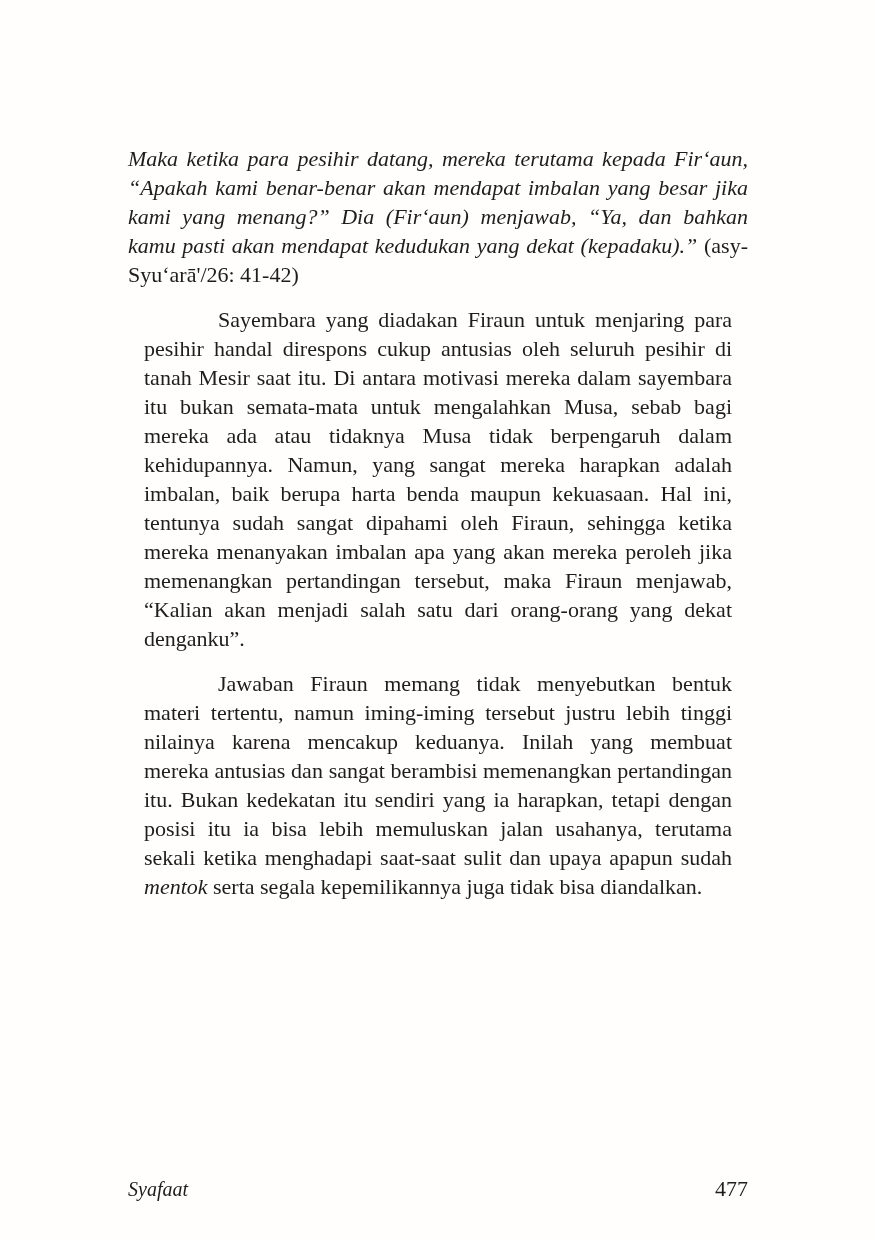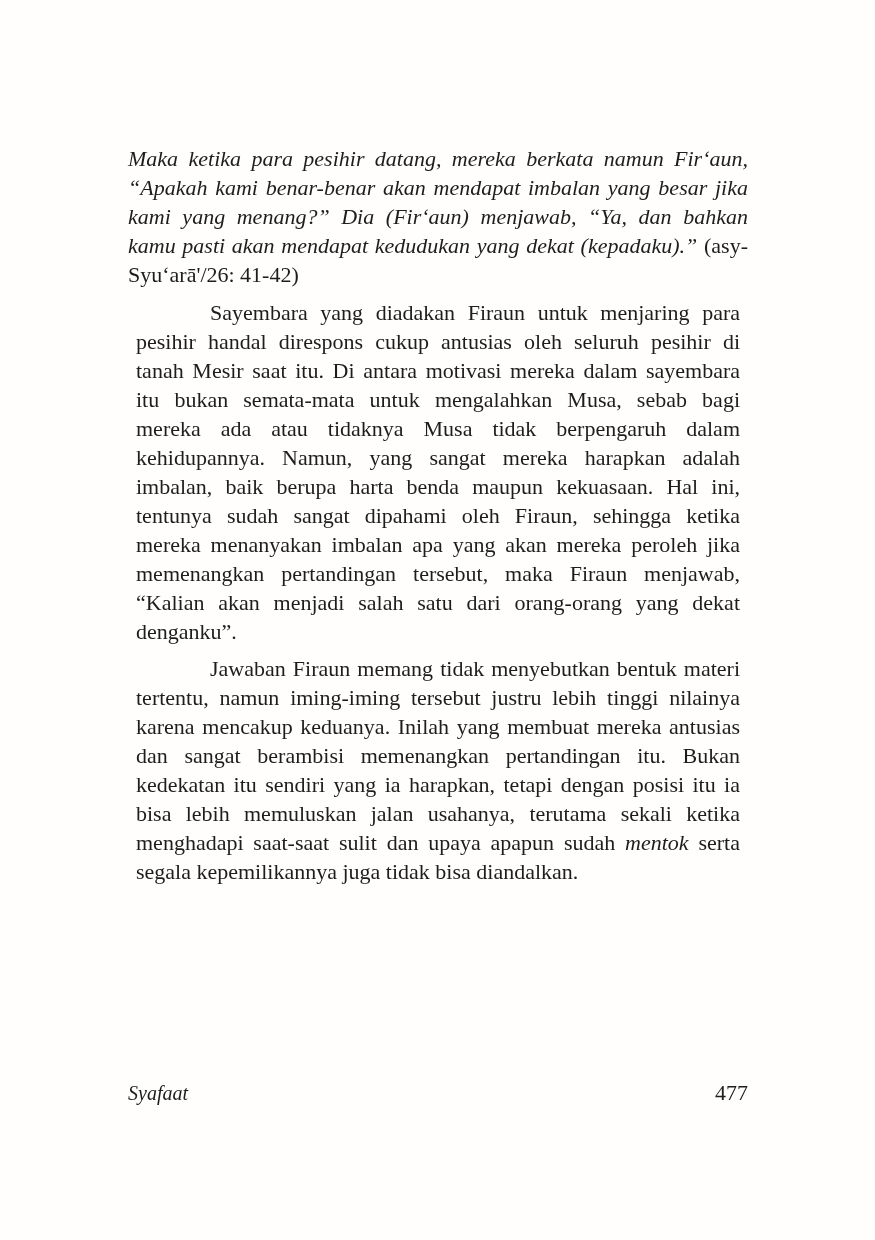--- a/index.html
+++ b/index.html
@@ -48,29 +48,29 @@
   
   .bodytext {
     margin-top: 9px;
     font-family: "Liberation Serif", "DejaVu Serif", serif;
     font-size: 22px;
     line-height: 29px;
     text-align: justify;
     color: #1d1d1d;
   }
   .para {
-    margin: 8px;
+    margin: 16px;
     text-indent: 74px;
   }
   .para em { }
   
   .footer {
     position: absolute;
     left: 128px;
-    top: 1080px;
+    top: 1176px;
     width: 620px;
     display: flex;
     justify-content: space-between;
     align-items: baseline;
     font-family: "Liberation Serif", "DejaVu Serif", serif;
     color: #1d1d1d;
   }
   .footer-title {
     font-style: italic;
     font-size: 20px;
@@ -80,21 +80,21 @@
   }
 </style>
 </head>
 <body>
 
 <div class="page">
 
   <div class="content">
 
 
-    <p class="translation"><span class="trans-italic">Maka ketika para pesihir datang, mereka berkata namun Fir‘aun, “Apakah kami benar-benar akan mendapat imbalan yang besar jika kami yang menang?” Dia (Fir‘aun) menjawab, “Ya, dan bahkan kamu pasti akan mendapat kedudukan yang dekat (kepadaku).” </span><span class="citation">(asy-Syu‘arā'/26: 41-42)</span></p>
+    <p class="translation"><span class="trans-italic">Maka ketika para pesihir datang, mereka terutama kepada Fir‘aun, “Apakah kami benar-benar akan mendapat imbalan yang besar jika kami yang menang?” Dia (Fir‘aun) menjawab, “Ya, dan bahkan kamu pasti akan mendapat kedudukan yang dekat (kepadaku).” </span><span class="citation">(asy-Syu‘arā'/26: 41-42)</span></p>
 
     <div class="bodytext">
       <p class="para">Sayembara yang diadakan Firaun untuk menjaring para pesihir handal direspons cukup antusias oleh seluruh pesihir di tanah Mesir saat itu. Di antara motivasi mereka dalam sayembara itu bukan semata-mata untuk mengalahkan Musa, sebab bagi mereka ada atau tidaknya Musa tidak berpengaruh dalam kehidupannya. Namun, yang sangat mereka harapkan adalah imbalan, baik berupa harta benda maupun kekuasaan. Hal ini, tentunya sudah sangat dipahami oleh Firaun, sehingga ketika mereka menanyakan imbalan apa yang akan mereka peroleh jika memenangkan pertandingan tersebut, maka Firaun menjawab, “Kalian akan menjadi salah satu dari orang-orang yang dekat denganku”.</p>
       <p class="para"><span>Jawaban Firaun memang tidak menyebutkan bentuk materi tertentu, namun iming-iming tersebut justru lebih tinggi nilainya karena mencakup keduanya. Inilah yang membuat mereka antusias dan sangat berambisi memenangkan pertandingan itu. Bukan kedekatan itu sendiri yang ia harapkan, tetapi dengan posisi itu ia bisa lebih memuluskan jalan usahanya, terutama sekali ketika menghadapi saat-saat sulit dan upaya apapun sudah </span><em>mentok</em><span> serta segala kepemilikannya juga tidak bisa diandalkan.</span></p>
     </div>
 
   </div>
 
   <div class="footer">
     <span class="footer-title">Syafaat</span>

